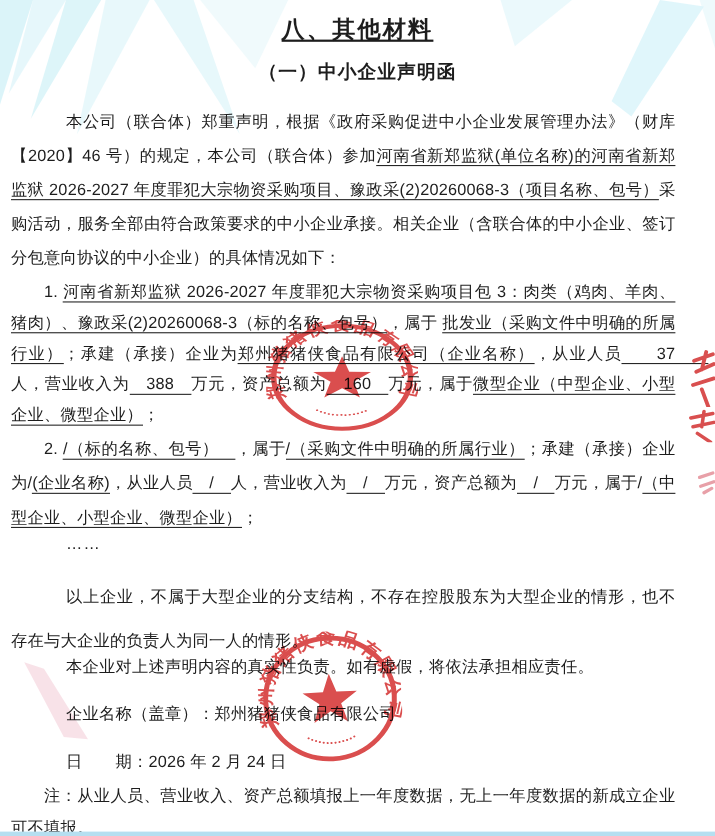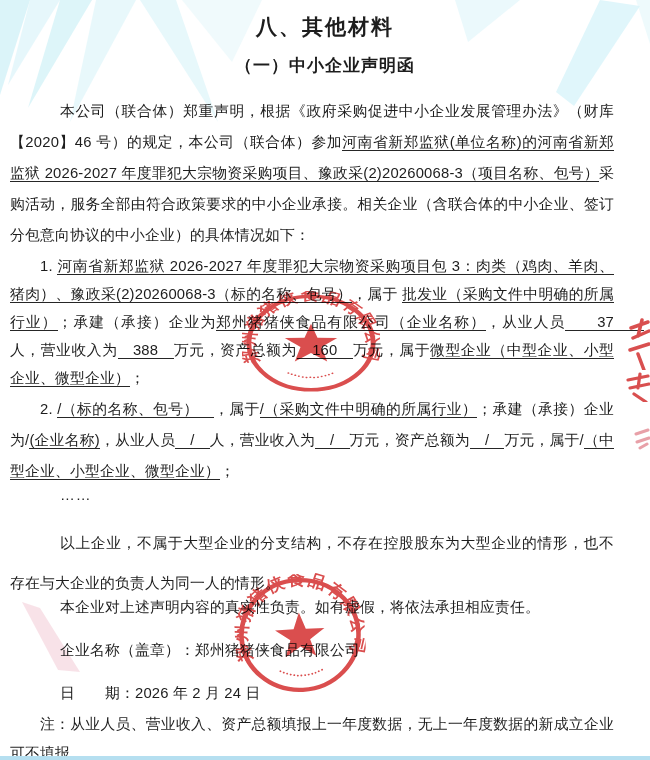--- a/index.html
+++ b/index.html
@@ -4,21 +4,21 @@
 <style>
   html,body{margin:0;padding:0;}
   body{
     width:650px;height:760px;position:relative;overflow:hidden;background:#ffffff;
     font-family:"Liberation Sans","DejaVu Sans",sans-serif;color:#1d1d1d;
   }
   .layer{position:absolute;inset:0;pointer-events:none;}
   .deco{z-index:0;}
   .title{
     position:absolute;top:13px;left:0;width:100%;text-align:center;
-    font-size:21px;font-weight:700;letter-spacing:2px;z-index:2;
+    font-size:21px;font-weight:700;letter-spacing:2px;z-index:2;text-decoration:underline;
   }
   .subtitle{
     position:absolute;top:54px;left:0;width:100%;text-align:center;
     font-size:17px;font-weight:700;letter-spacing:1px;z-index:2;
   }
   .doc-text{
     position:absolute;left:10px;width:604px;font-size:14.8px;line-height:31px;
     text-align:justify;letter-spacing:.2px;z-index:2;
   }
   .p-intro{top:96px;text-indent:50px;}

